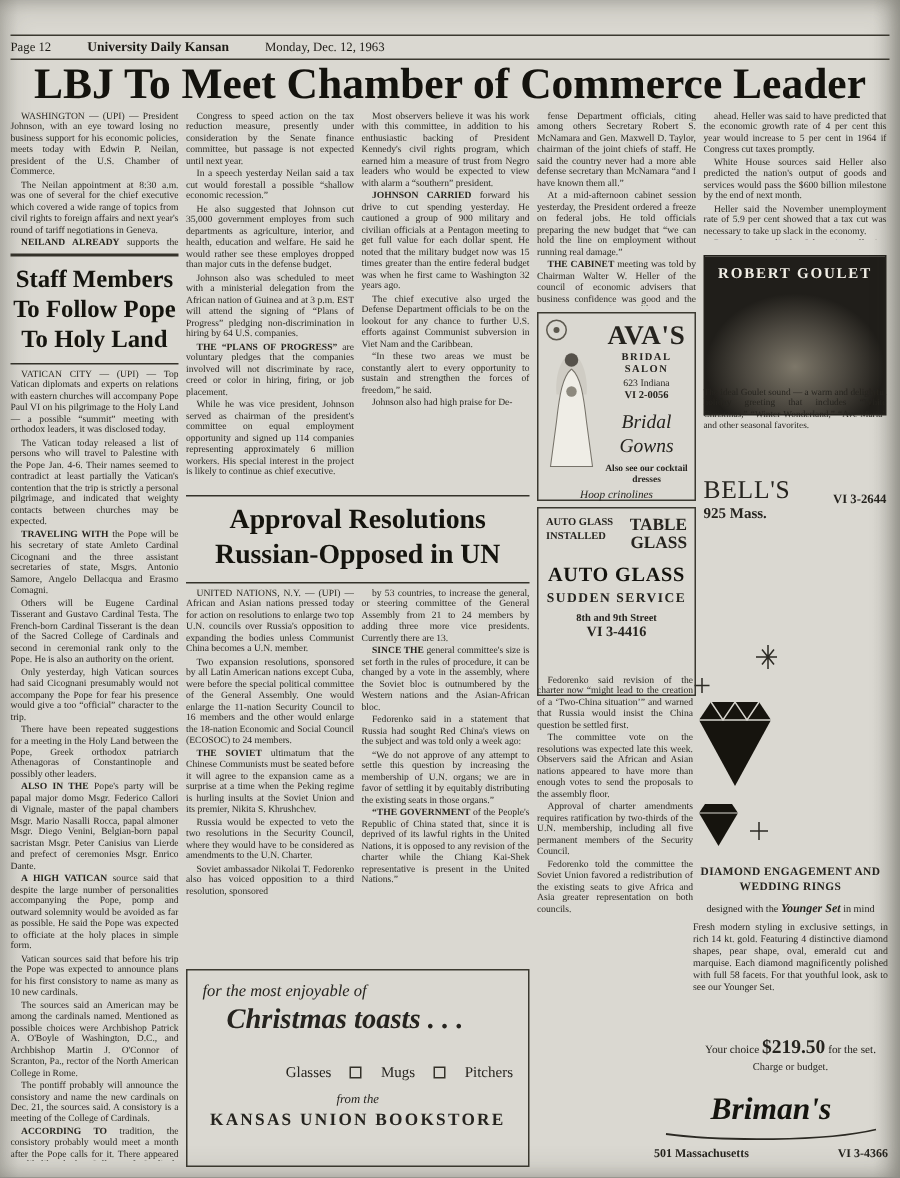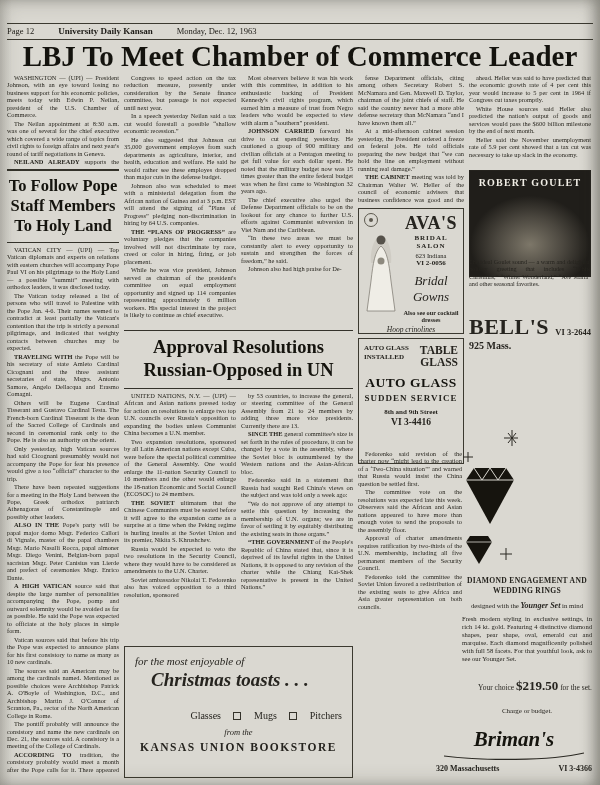--- a/index.html
+++ b/index.html
@@ -49,21 +49,21 @@
   .avas-script { font-size:13px; font-style:italic; margin-top:6px; }
   .avas-note { font-size:6.3px; font-weight:700; margin-top:4px; }
   .avas-foot { font-size:7.5px; font-style:italic; text-align:center; margin-top:2px; }
 
   
   .goulet { background:radial-gradient(ellipse 62% 58% at 50% 70%, #7d7769 0%, #4b473f 45%, #201e1a 80%);
     color:#f1eee6; text-align:center; padding-top:6px; border:1px solid #24221d; }
   .goulet-title { font-size:10px; font-weight:700; letter-spacing:1.2px; }
   .small-caption { font-size:6.2px; line-height:1.18; text-align:justify; overflow:hidden; }
   .bells { display:flex; justify-content:space-between; align-items:center; }
-  .bells-name { font-size:22px; font-weight:700; letter-spacing:.5px; }
+  .bells-name { font-size:17px; font-weight:400; letter-spacing:.5px; }
   .bells-addr { font-size:10px; font-weight:700; }
   .bells-phone { font-size:8.5px; font-weight:700; }
 
   
   .autoglass { padding:5px 5px 4px; text-align:center; }
   .ag-top { display:flex; justify-content:space-between; align-items:flex-start; }
   .ag-small { font-size:7px; font-weight:700; line-height:1.3; text-align:left; }
   .ag-table { font-size:11.5px; font-weight:700; line-height:1.05; text-align:right; }
   .ag-big { font-size:13.5px; font-weight:700; letter-spacing:.5px; margin-top:7px; color:#14130e; }
   .ag-service { font-size:9px; font-weight:700; letter-spacing:1px; margin-top:2px; }
@@ -75,21 +75,21 @@
   .jp-intro { position:absolute; right:0; top:40px; width:76px; text-align:center; color:#15140e; }
   .jp-intro1 { font-style:italic; font-size:13px; }
   .jp-intro2 { font-style:italic; font-weight:700; font-size:13px; margin-top:2px; }
   .jp-intro3 { font-weight:700; font-size:11.5px; margin-top:3px; }
   .jp-diamonds { position:absolute; left:0; top:26px; }
   .jp-heading { position:absolute; top:178px; width:100%; text-align:center; font-size:7.6px;
     font-weight:700; letter-spacing:.3px; line-height:1.35; }
   .jp-design { position:absolute; top:203px; width:100%; text-align:center; font-size:6.8px; }
   .jp-design .script { font-style:italic; font-weight:700; font-size:8px; }
   .jp-body { position:absolute; top:217px; width:100%; font-size:6.6px; line-height:1.22; text-align:justify; }
-  .jp-price { position:absolute; top:280px; width:100%; text-align:right; font-size:7.5px; }
+  .jp-price { position:absolute; top:292px; width:100%; text-align:center; font-size:7.5px; }
   .jp-price .amount { font-size:13px; font-weight:700; }
   .jp-terms { position:absolute; top:309px; width:100%; text-align:center; font-size:7px; }
 
   
   .brimans { text-align:center; }
   .brimans-name { font-size:21px; font-weight:700; font-style:italic; color:#15140e; }
   .brimans-row { display:flex; justify-content:space-between; font-size:8px; font-weight:700; margin-top:4px; }
 
   
   .toasts { padding:8px 10px 6px; }
@@ -141,22 +141,22 @@
       <p class="para"><b class="lead">THE CABINET</b><span> meeting was told by Chairman Walter W. Heller of the council of economic advisers that business confidence was good and the economy was moving steadily</span></p>
     </div>
   <div class="body-text abs" style="left:469px;top:74px;width:122px;height:86px">
       <p class="para"><b class="lead"></b><span>ahead. Heller was said to have predicted that the economic growth rate of 4 per cent this year would increase to 5 per cent in 1964 if Congress cut taxes promptly.</span></p>
       <p class="para"><b class="lead"></b><span>White House sources said Heller also predicted the nation's output of goods and services would pass the $600 billion milestone by the end of next month.</span></p>
       <p class="para"><b class="lead"></b><span>Heller said the November unemployment rate of 5.9 per cent showed that a tax cut was necessary to take up slack in the economy.</span></p>
       <p class="para"><b class="lead"></b><span>But he credited Johnson's effective continuity of government for preventing any loss of business confidence following the assassination of President Kennedy.</span></p>
     </div>
 
   <div class="pope-head abs" style="left:7px;top:169px;width:112px">
+    <div>Staff Members</div>
     <div>To Follow Pope</div>
-    <div>Staff Members</div>
     <div>To Holy Land</div>
   </div>
   <div class="body-text abs" style="left:7px;top:246px;width:112px;height:528px">
       <p class="para"><b class="lead"></b><span>VATICAN CITY — (UPI) — Top Vatican diplomats and experts on relations with eastern churches will accompany Pope Paul VI on his pilgrimage to the Holy Land — a possible “summit” meeting with orthodox leaders, it was disclosed today.</span></p>
       <p class="para"><b class="lead"></b><span>The Vatican today released a list of persons who will travel to Palestine with the Pope Jan. 4-6. Their names seemed to contradict at least partially the Vatican's contention that the trip is strictly a personal pilgrimage, and indicated that weighty contacts between churches may be expected.</span></p>
       <p class="para"><b class="lead">TRAVELING WITH</b><span> the Pope will be his secretary of state Amleto Cardinal Cicognani and the three assistant secretaries of state, Msgrs. Antonio Samore, Angelo Dellacqua and Erasmo Comagni.</span></p>
       <p class="para"><b class="lead"></b><span>Others will be Eugene Cardinal Tisserant and Gustavo Cardinal Testa. The French-born Cardinal Tisserant is the dean of the Sacred College of Cardinals and second in ceremonial rank only to the Pope. He is also an authority on the orient.</span></p>
       <p class="para"><b class="lead"></b><span>Only yesterday, high Vatican sources had said Cicognani presumably would not accompany the Pope for fear his presence would give a too “official” character to the trip.</span></p>
       <p class="para"><b class="lead"></b><span>There have been repeated suggestions for a meeting in the Holy Land between the Pope, Greek orthodox patriarch Athenagoras of Constantinople and possibly other leaders.</span></p>
       <p class="para"><b class="lead">ALSO IN THE</b><span> Pope's party will be papal major domo Msgr. Federico Callori di Vignale, master of the papal chambers Msgr. Mario Nasalli Rocca, papal almoner Msgr. Diego Venini, Belgian-born papal sacristan Msgr. Peter Canisius van Lierde and prefect of ceremonies Msgr. Enrico Dante.</span></p>
@@ -272,21 +272,21 @@
     </div>
     <div class="jp-terms">Charge or budget.</div>
   </div>
 
   <div class="brimans abs" style="left:436px;top:727px;width:156px;height:52px">
     <div class="brimans-name">Briman's</div>
     <svg width="156" height="10" viewBox="0 0 156 10" style="display:block;margin:-2px auto 0">
       <path d="M8 6 C 45 11, 115 11, 148 3" stroke="#2b2923" stroke-width="1.2" fill="none"></path>
     </svg>
     <div class="brimans-row">
-      <span>320 Massachusetts</span>
+      <span>501 Massachusetts</span>
       <span>VI 3-4366</span>
     </div>
   </div>
 
   <div class="ad toasts abs" style="left:124px;top:646px;width:229px;height:132px">
     <div class="toasts-line1">for the most enjoyable of</div>
     <div class="toasts-line2">Christmas toasts . . .</div>
     <div class="toast-items">
       <span>Glasses</span>
       <span class="box"></span>

